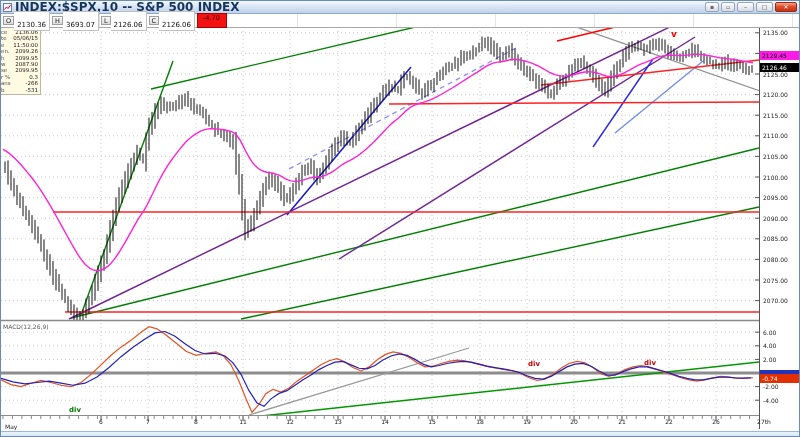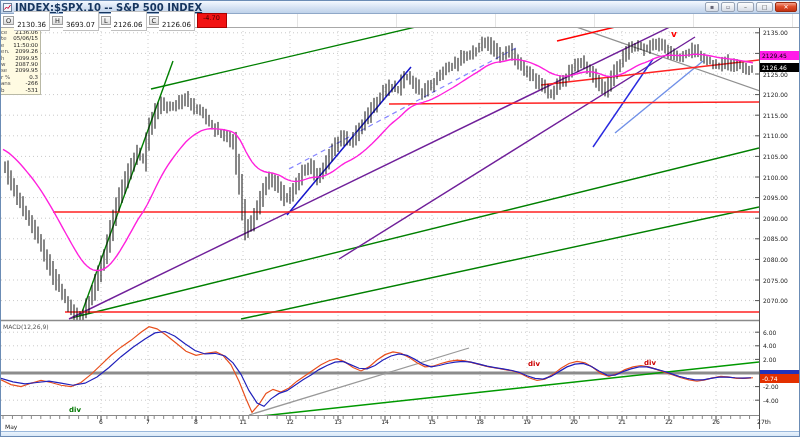--- a/index.html
+++ b/index.html
@@ -4,21 +4,21 @@
 <style>
   html,body{margin:0;padding:0;background:#e8e8e8;}
   .window{position:relative;width:800px;height:437px;background:#ffffff;
     font-family:"DejaVu Sans","Liberation Sans",sans-serif;overflow:hidden;
     border:1px solid #6b8cb5;box-sizing:border-box;}
   
   .titlebar{position:absolute;top:0;left:0;right:0;height:13px;z-index:10;
     background:linear-gradient(#f4f9ff,#d5e2f3 55%,#bfd2ea);
     border-bottom:1px solid #8fa8c8;display:flex;align-items:center;gap:3px;padding:0 2px;box-sizing:border-box;}
   .app-icon{width:9px;height:9px;flex:0 0 auto;}
-  .title{font-size:10px;font-weight:bold;color:#16355e;white-space:nowrap;text-decoration:underline;}
+  .title{font-size:12px;font-weight:bold;color:#16355e;white-space:nowrap;}
   .winbtns{margin-left:auto;display:flex;gap:2px;align-items:center;}
   .wbtn{width:17px;height:10px;font-size:6px;line-height:8px;text-align:center;
     background:linear-gradient(#fefefe,#d6dce6);border:1px solid #98a4b6;border-radius:2px;color:#444;box-sizing:border-box;cursor:default;}
   .wbtn.aux{width:14px;color:#667;}
   .wbtn.close{width:22px;background:linear-gradient(#f5a590,#e04f2c 45%,#c23214);color:#fff;border-color:#992a10;font-weight:bold;}
   
   .quotebar{position:absolute;top:13px;left:0;right:0;height:13px;z-index:10;background:#fff;
     border-bottom:1px solid #a8a8a8;display:flex;align-items:center;font-size:7px;color:#111;
     background-image:repeating-linear-gradient(90deg,transparent 0,transparent 98px,#e4e4e4 98px,#e4e4e4 99px);}
   .qchip{display:flex;align-items:center;margin-left:2px;}

